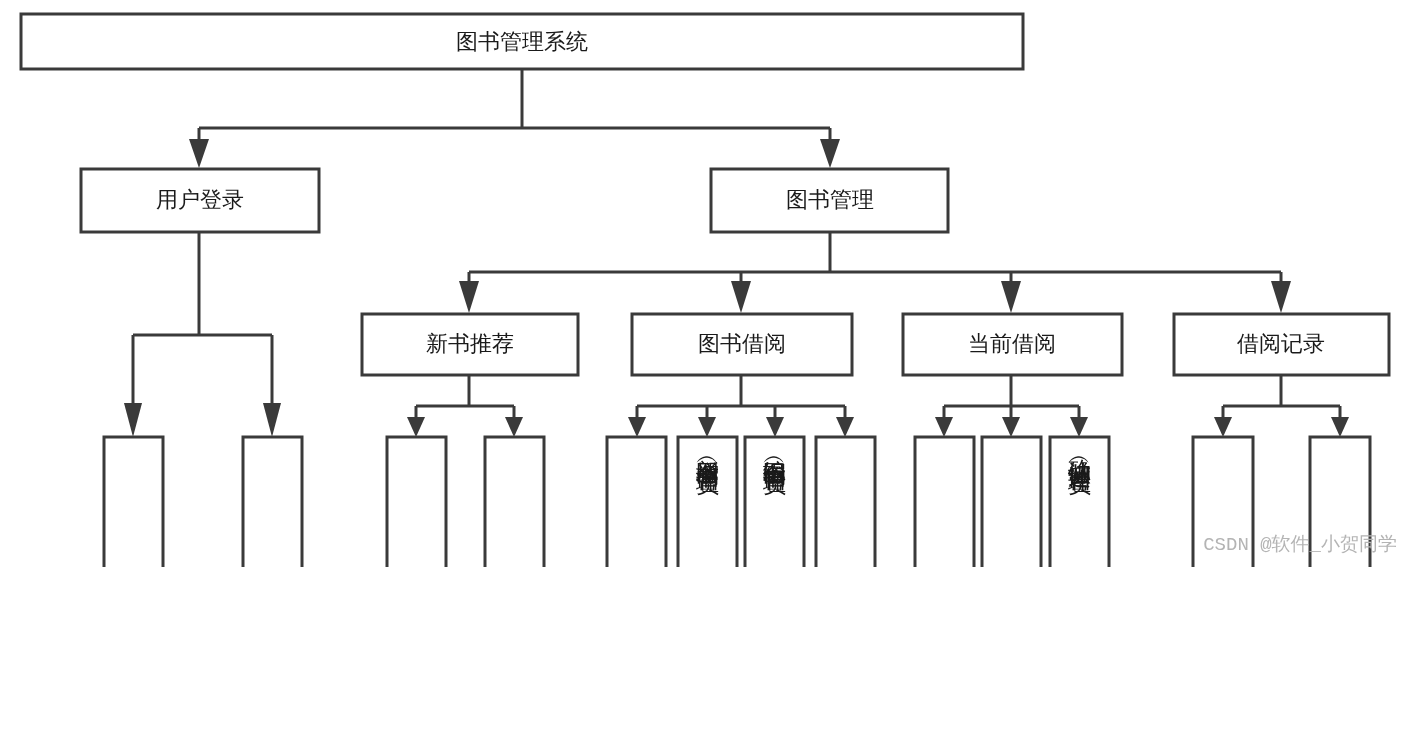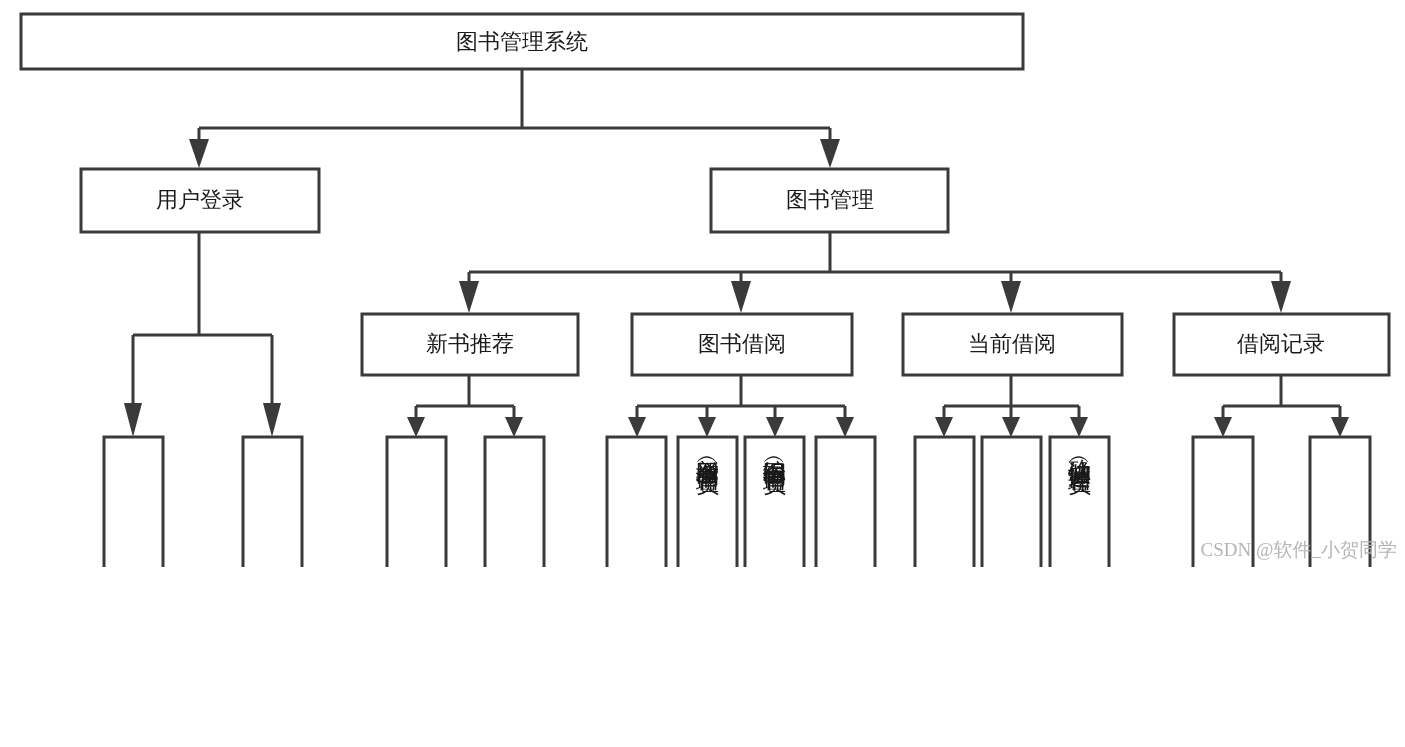--- a/index.html
+++ b/index.html
@@ -67,22 +67,22 @@
     font-size: 23px;
     line-height: 1.18;
     color: #1a1a1a;
     letter-spacing: 2px;
     white-space: nowrap;
     text-align: center;
   }
   .watermark {
     position: absolute;
     right: 8px;
-    bottom: 4px;
-    font-family: Liberation Serif, serif;
+    bottom: 10px;
+    font-family: Liberation Mono, monospace;
     font-size: 19px;
     color: #b4b4b4;
     white-space: nowrap;
     user-select: none;
   }
 </style>
 </head>
 <body>
 
 <div id="diagram-root">

